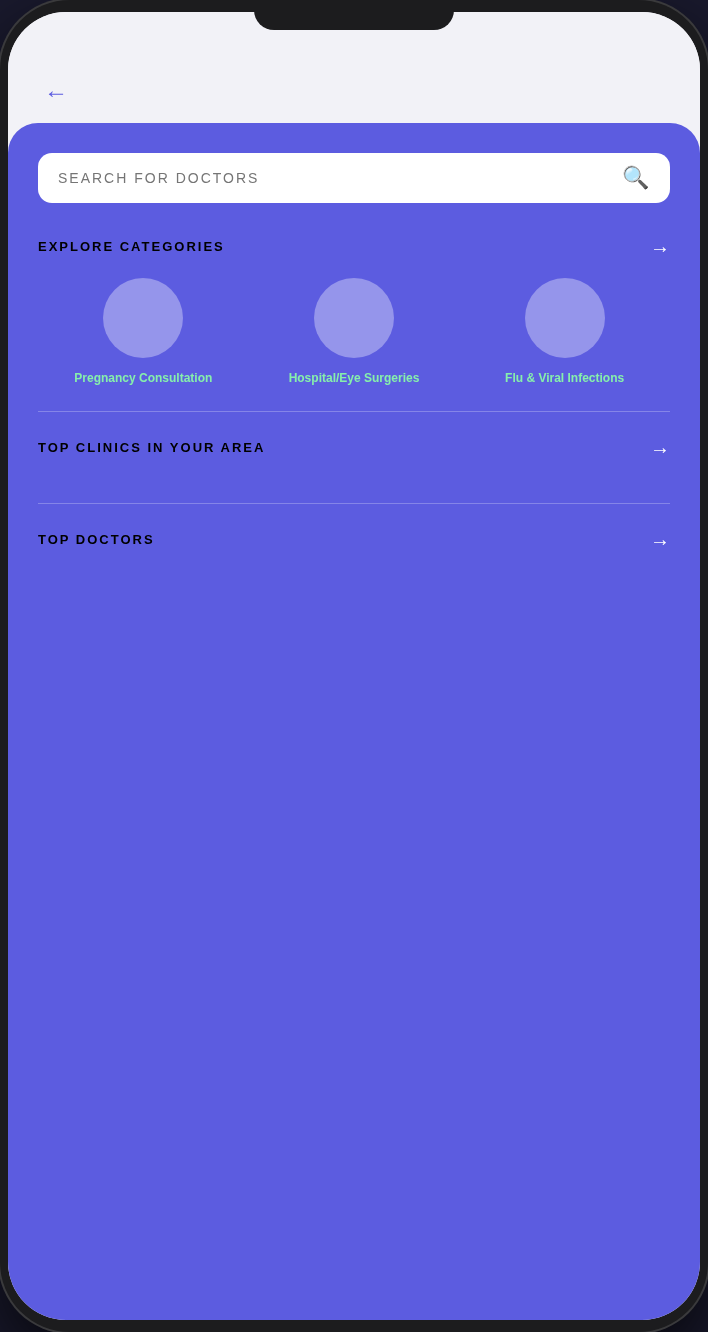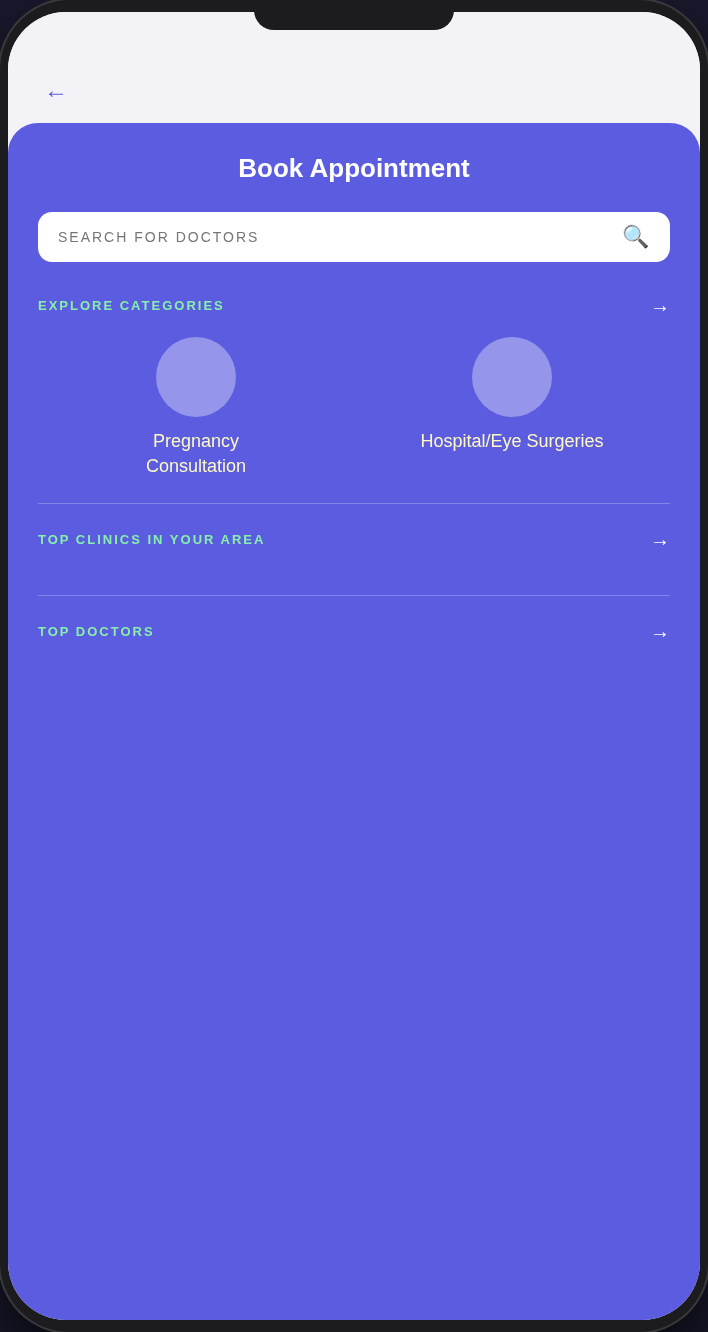--- a/index.html
+++ b/index.html
@@ -126,21 +126,21 @@
     }
 
     .section-header {
       display: flex;
       align-items: center;
       justify-content: space-between;
       margin-bottom: 20px;
     }
 
     .section-title {
-      color: #86efac;
+      color: #000000;
       font-size: 13px;
       font-weight: 700;
       letter-spacing: 2px;
       text-transform: uppercase;
     }
 
     .section-arrow {
       color: white;
       font-size: 20px;
       cursor: pointer;
@@ -162,23 +162,23 @@
 
     .item-avatar {
       width: 80px;
       height: 80px;
       border-radius: 50%;
       background: rgba(255, 255, 255, 0.35);
       margin-bottom: 12px;
     }
 
     .item-label {
-      color: #fef9c3;
-      font-size: 18px;
-      font-weight: 400;
+      color: #86efac;
+      font-size: 12px;
+      font-weight: 700;
       text-align: center;
       line-height: 1.4;
     }
 
     .section-divider {
       height: 1px;
       background: rgba(255,255,255,0.25);
       margin: 24px 0;
     }
   </style>
@@ -192,40 +192,43 @@
     <div class="status-bar"></div>
 
     <div class="nav-bar">
       <div class="back-button">
         <span class="back-arrow">←</span>
       </div>
     </div>
 
     <div class="main-content">
 
-      <h1 class="page-title">Book Appointment</h1>
 
       <div class="search-bar">
         <input class="search-input" type="text" placeholder="SEARCH FOR DOCTORS" style="">
         <span class="search-icon-btn">🔍</span>
       </div>
 
       <div class="section-header">
         <span class="section-title">EXPLORE CATEGORIES</span>
         <span class="section-arrow">→</span>
       </div>
       <div class="items-grid">
         <div class="item-card">
           <div class="item-avatar"></div>
           <span class="item-label">Pregnancy Consultation</span>
         </div>
         <div class="item-card">
           <div class="item-avatar"></div>
           <span class="item-label">Hospital/Eye Surgeries</span>
         </div>
+        <div class="item-card">
+          <div class="item-avatar"></div>
+          <span class="item-label">Flu &amp; Viral Infections</span>
+        </div>
       </div>
 
       <div class="section-divider"></div>
 
       <div class="section-header">
         <span class="section-title">TOP CLINICS IN YOUR AREA</span>
         <span class="section-arrow">→</span>
       </div>
       <div class="items-grid">
       </div>

